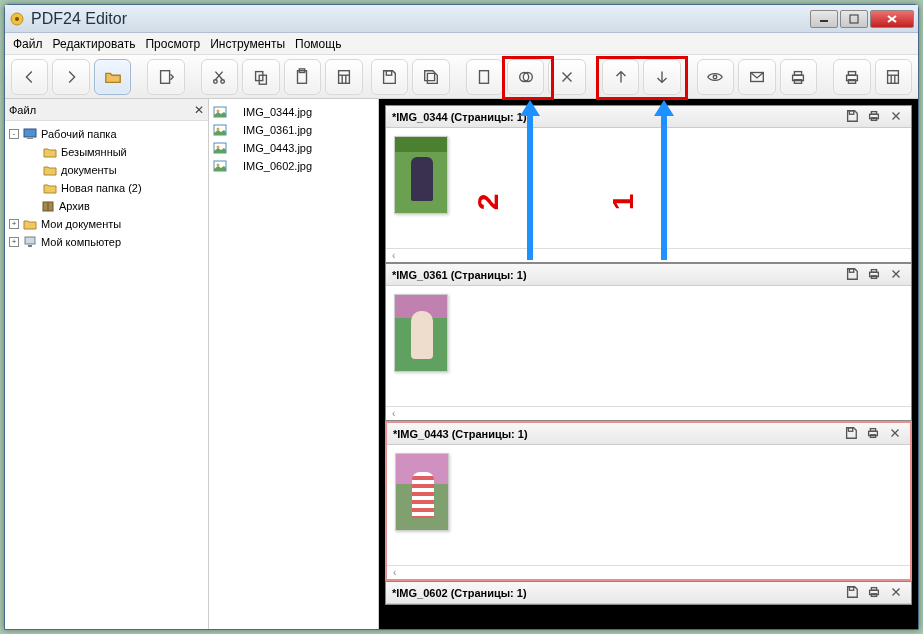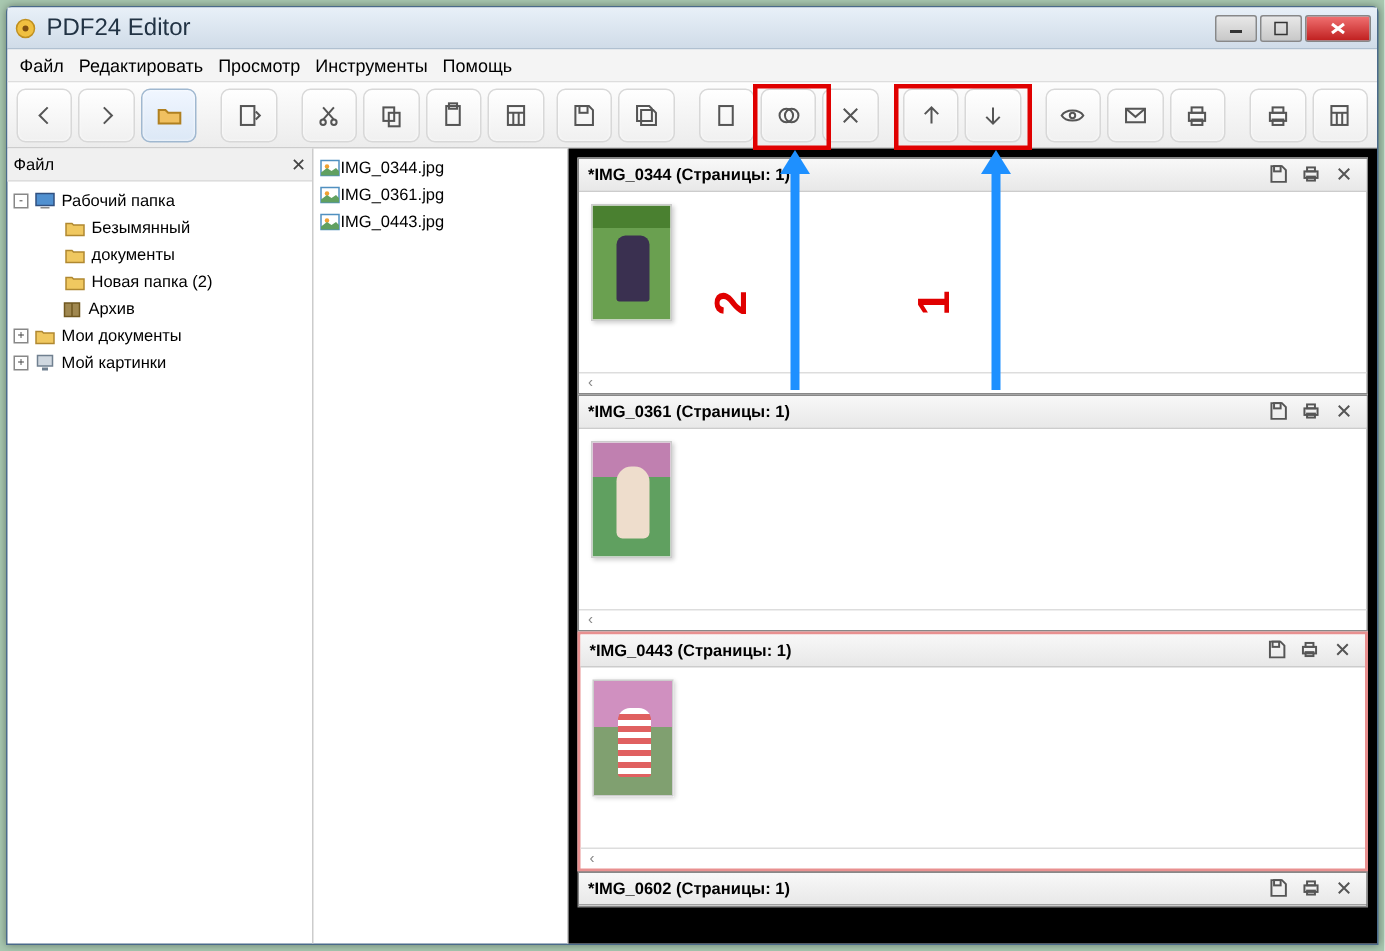--- a/index.html
+++ b/index.html
@@ -35,21 +35,21 @@
 .tree { flex: 1; padding: 4px 2px; font-size: 11px; overflow: auto; }
 .tree-node { display: flex; align-items: center; gap: 4px; height: 18px; padding-left: 2px; white-space: nowrap; }
 .tree-node.indent1 { padding-left: 20px; }
 .tree-node.indent2 { padding-left: 36px; }
 .twist { width: 10px; height: 10px; border: 1px solid #888; font-size: 8px; line-height: 8px; text-align: center; color: #444; }
 .twist.blank { border: none; }
 .ticon { width: 14px; height: 14px; display: inline-flex; }
 .ticon svg { width: 14px; height: 14px; }
 
 .mid-panel { width: 170px; border-right: 1px solid #ccc; padding: 4px; font-size: 11px; }
-.file-item { display: flex; align-items: center; gap: 0; height: 18px; }
+.file-item { display: flex; align-items: center; gap: 16px; height: 18px; }
 .file-item .ticon svg { width: 14px; height: 14px; }
 
 .preview-panel { flex: 1; background: #000; padding: 6px; overflow-y: auto; overflow-x: hidden; }
 .doc { background: #fff; border: 1px solid #888; margin-bottom: 0; }
 .doc.selected { border: 2px solid #e89090; }
 .doc-header { height: 22px; background: linear-gradient(#f8f8f8,#e8e8e8); border-bottom: 1px solid #ccc; display: flex; align-items: center; padding: 0 6px; font-size: 11px; font-weight: bold; }
 .doc-header .dspacer { flex: 1; }
 .doc-header .hicon { width: 16px; height: 16px; margin-left: 6px; }
 .doc-header .hicon svg { width: 14px; height: 14px; stroke: #555; fill: none; stroke-width: 1.5; }
 .doc-body { height: 120px; display: flex; align-items: flex-start; padding: 8px; }
@@ -304,21 +304,21 @@
           <span>Мои документы</span>
         </div>
         <div class="tree-node">
           <span class="twist">+</span>
           <span class="ticon">
               <svg viewBox="0 0 14 14">
                 <rect x="2" y="2" width="10" height="7" fill="#d0d8e0" stroke="#708090"></rect>
                 <rect x="5" y="10" width="4" height="2" fill="#708090"></rect>
               </svg>
             </span>
-          <span>Мой картинки</span>
+          <span>Мой компьютер</span>
         </div>
       </div>
     </div>
 
     <div class="mid-panel">
       <div class="file-item">
         <span class="ticon">
             <svg viewBox="0 0 14 14">
               <rect x="1" y="2" width="12" height="10" fill="#fff" stroke="#5090c0"></rect>
               <circle cx="5" cy="6" r="1.5" fill="#f0a030"></circle>
@@ -340,20 +340,30 @@
       <div class="file-item">
         <span class="ticon">
             <svg viewBox="0 0 14 14">
               <rect x="1" y="2" width="12" height="10" fill="#fff" stroke="#5090c0"></rect>
               <circle cx="5" cy="6" r="1.5" fill="#f0a030"></circle>
               <path d="M1 10l4-3 3 2 3-2 2 2v3H1z" fill="#60a060"></path>
             </svg>
           </span>
         <span>IMG_0443.jpg</span>
       </div>
+      <div class="file-item">
+        <span class="ticon">
+            <svg viewBox="0 0 14 14">
+              <rect x="1" y="2" width="12" height="10" fill="#fff" stroke="#5090c0"></rect>
+              <circle cx="5" cy="6" r="1.5" fill="#f0a030"></circle>
+              <path d="M1 10l4-3 3 2 3-2 2 2v3H1z" fill="#60a060"></path>
+            </svg>
+          </span>
+        <span>IMG_0602.jpg</span>
+      </div>
     </div>
 
     <div class="preview-panel">
 
       <div class="doc">
         <div class="doc-header">
           <span>*IMG_0344 (Страницы: 1)</span>
           <span class="dspacer"></span>
           <span class="hicon"><svg viewBox="0 0 16 16">
                 <path d="M3 2h8l3 3v9H3z"></path>

